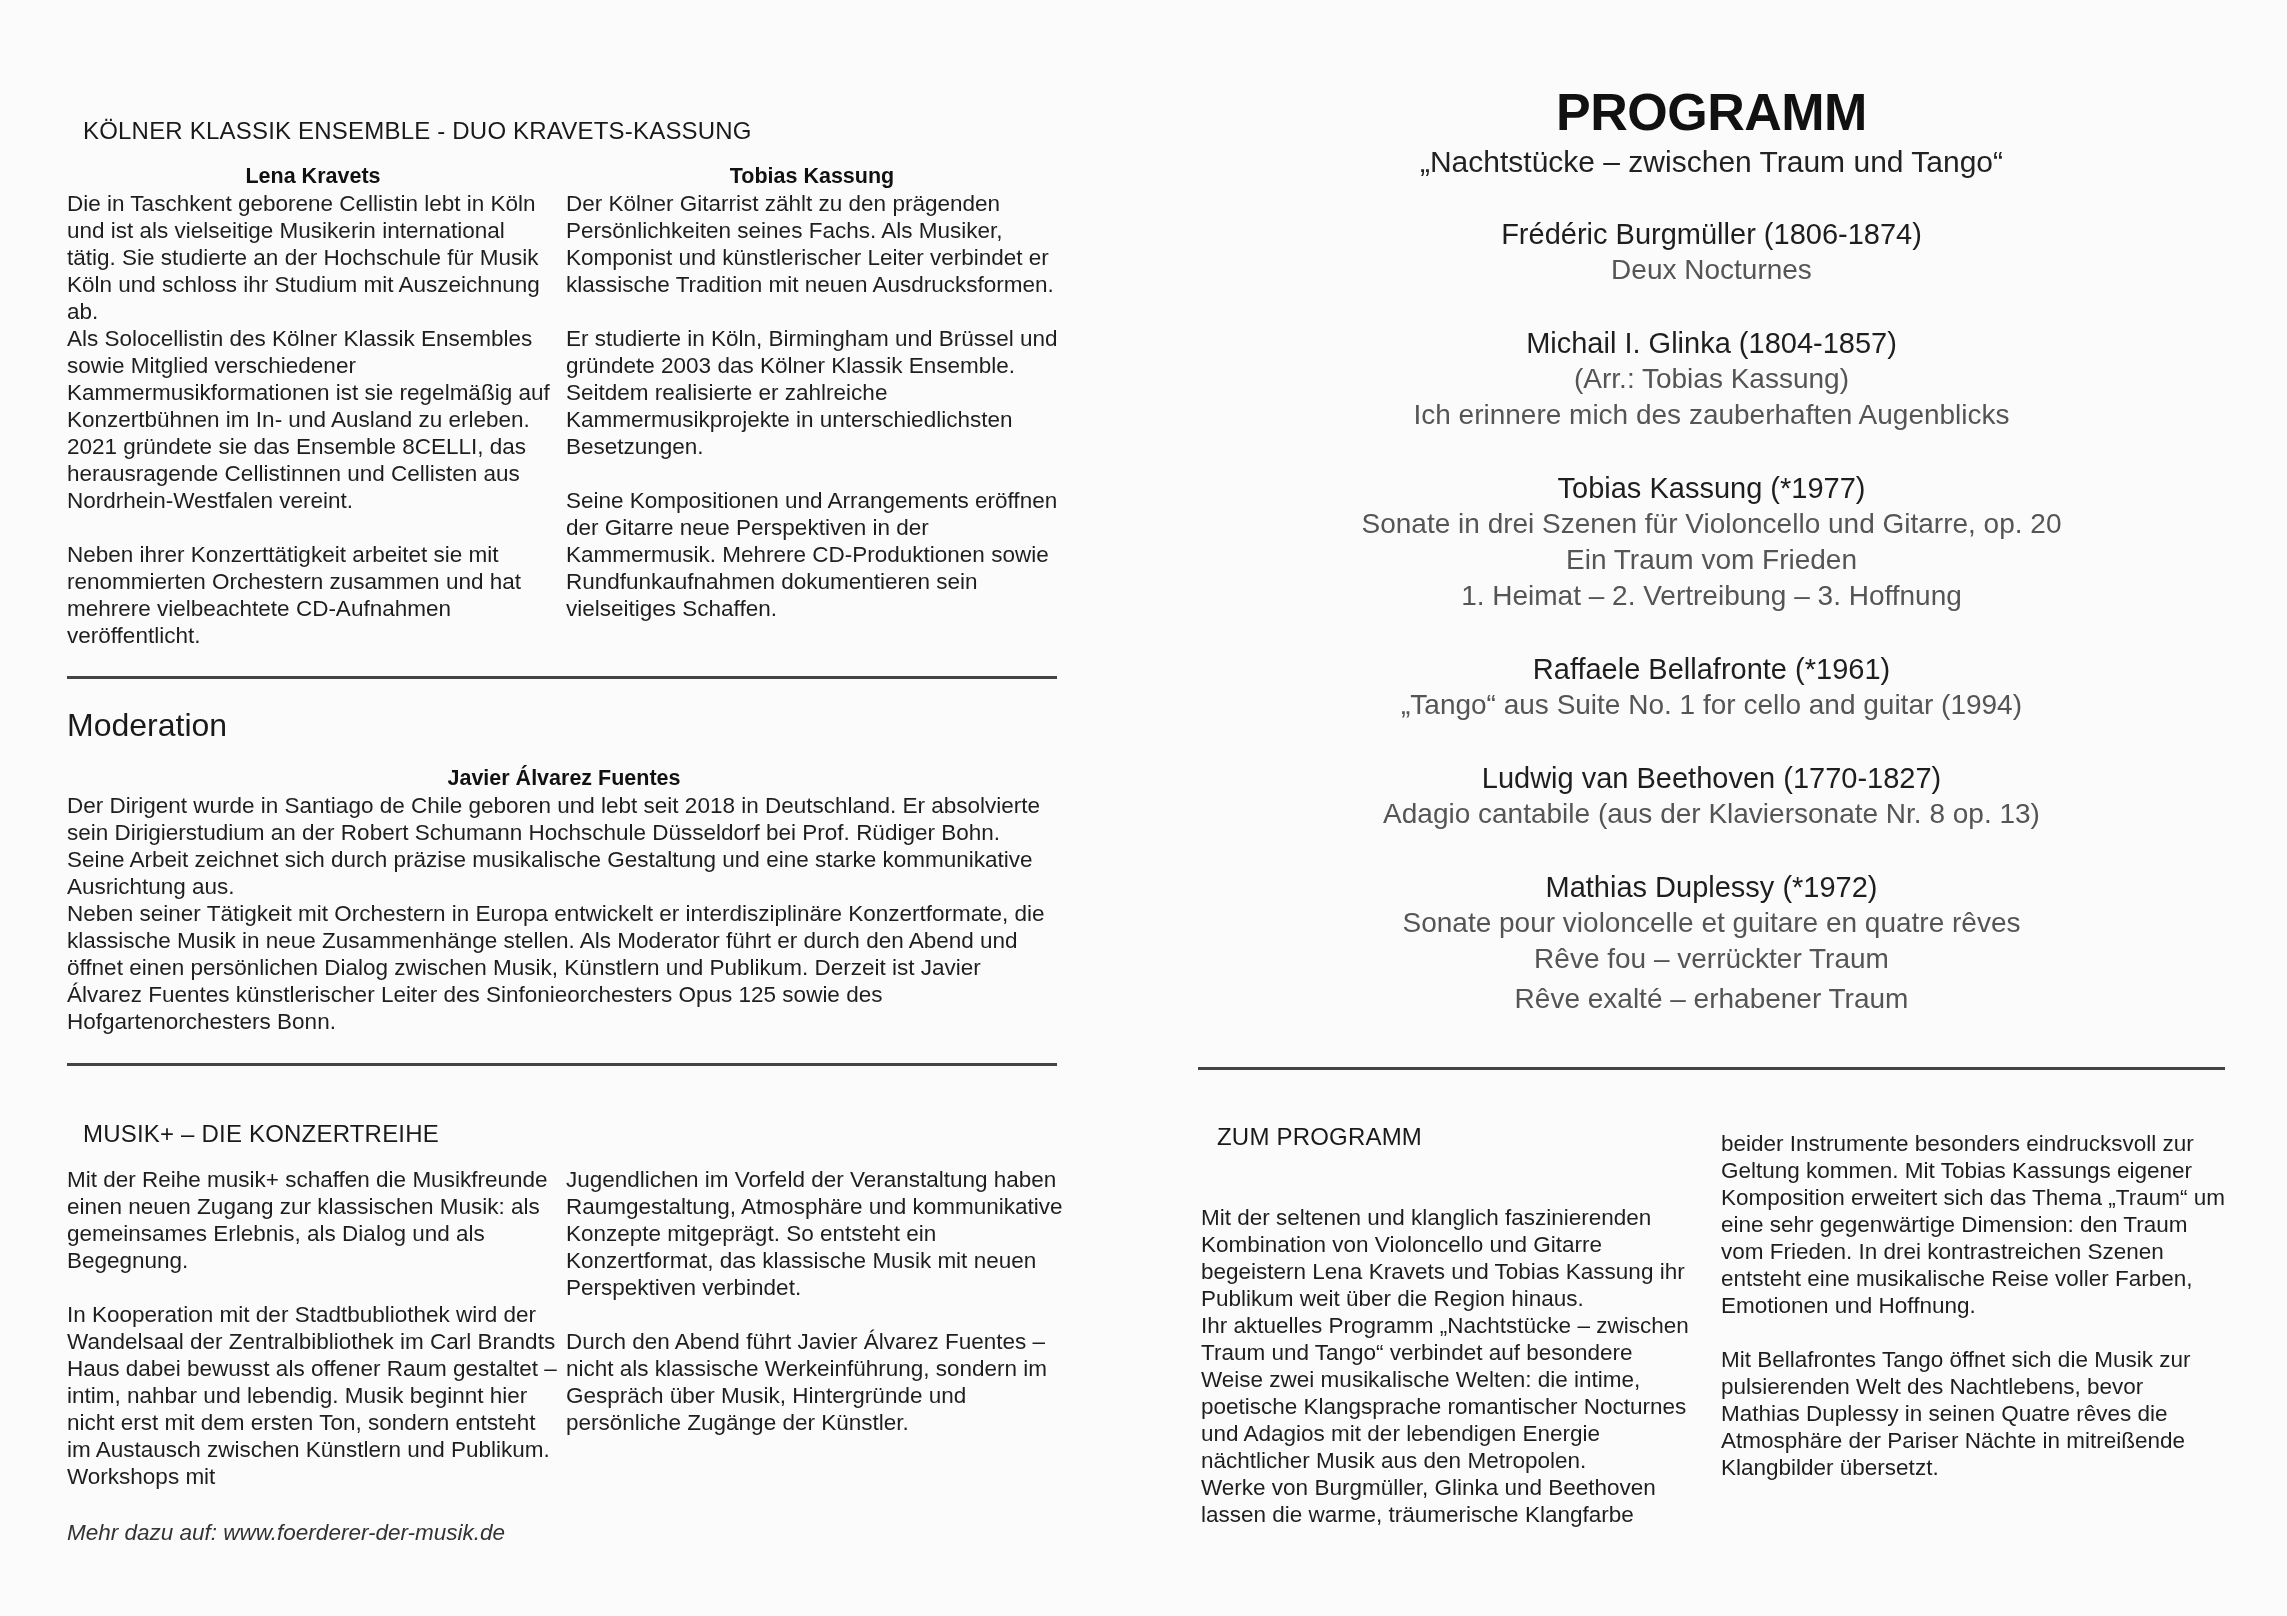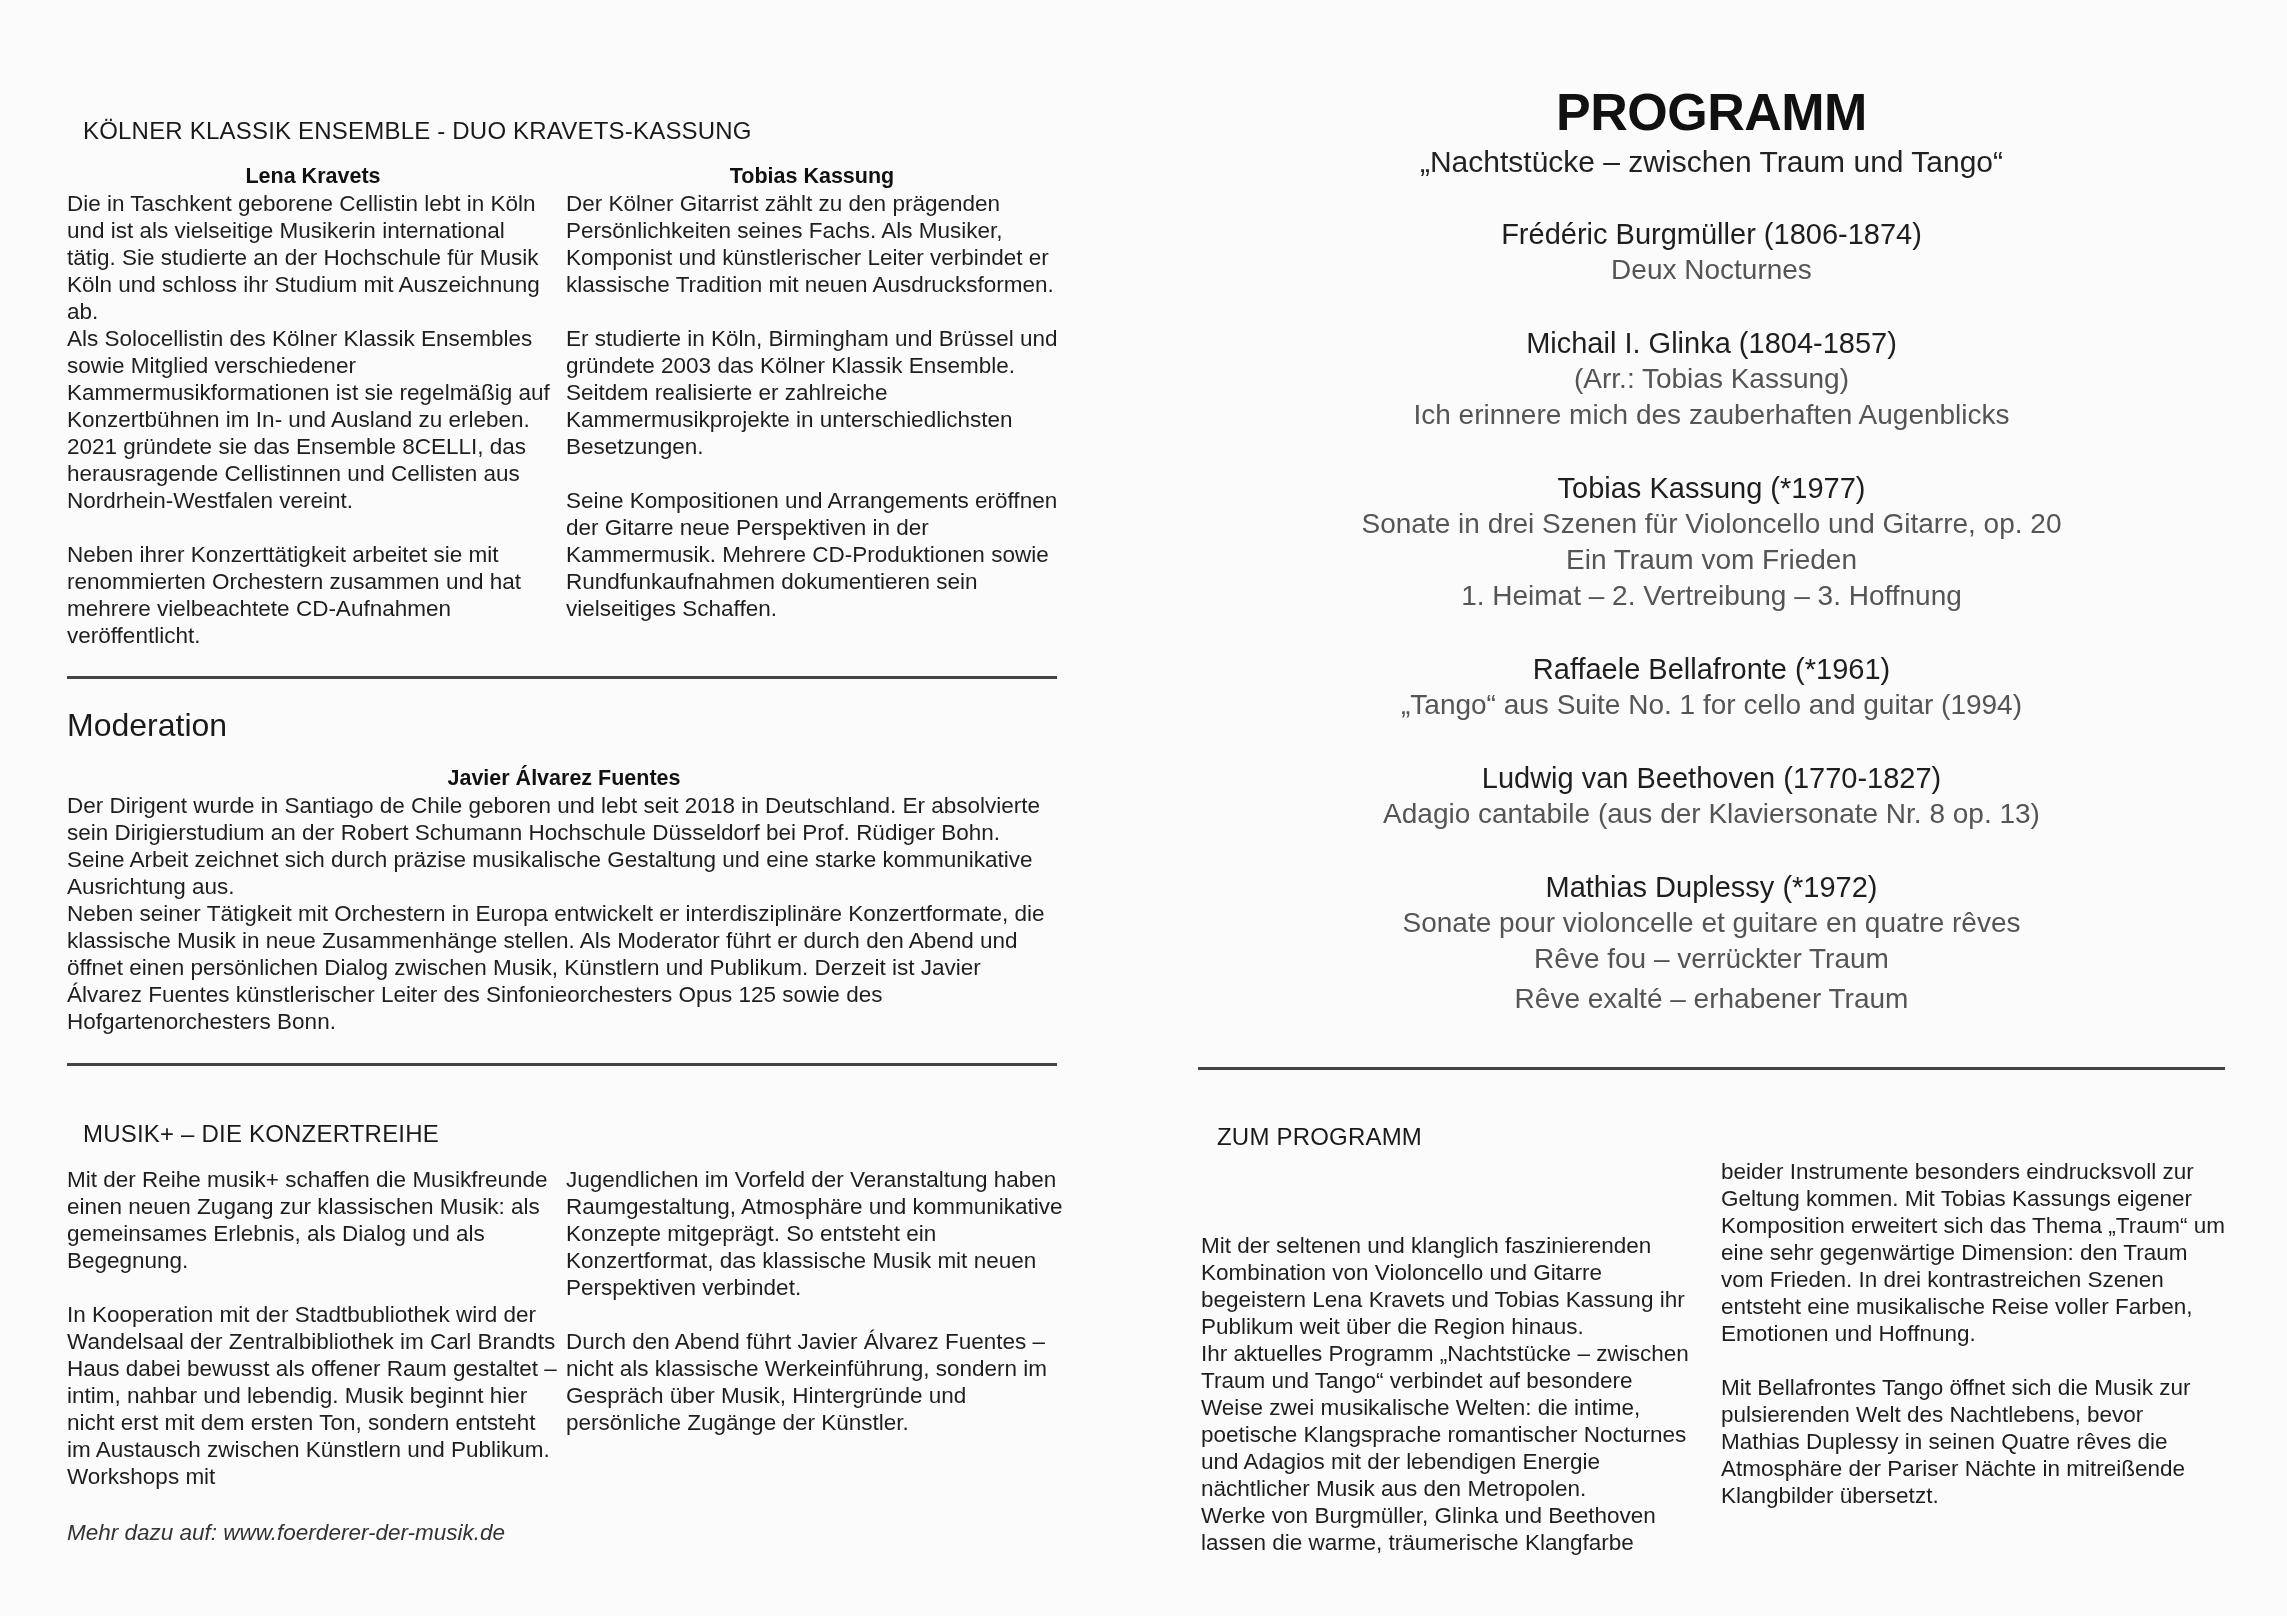--- a/index.html
+++ b/index.html
@@ -117,23 +117,23 @@
     <div class="work">Sonate pour violoncelle et guitare en quatre rêves</div>
     <div class="work">Rêve fou – verrückter Traum</div>
     <div class="work extra">Rêve exalté – erhabener Traum</div>
   </div>
 </div>
 
 <div class="divider" style="left:1198px; top:1067px; width:1027px;"></div>
 
 <h2 class="abs h-caps" style="left:1201px; top:1107px;">ZUM PROGRAMM</h2>
 
-<div class="abs body-text" style="left:1201px; top:1232px; width:497px; hyphens:auto;" lang="de">
+<div class="abs body-text" style="left:1201px; top:1204px; width:497px; hyphens:auto;" lang="de">
   <p>Mit der seltenen und klanglich faszinierenden Kombination von Violoncello und Gitarre begeistern Lena Kravets und Tobias Kassung ihr Publikum weit über die Region hinaus.</p>
   <p class="tight">Ihr aktuelles Programm „Nachtstücke – zwischen Traum und Tango“ verbindet auf besondere Weise zwei musikalische Welten: die intime, poetische Klangsprache romantischer Nocturnes und Adagios mit der lebendigen Energie nächtlicher Musik aus den Metropolen.</p>
   <p class="tight">Werke von Burgmüller, Glinka und Beethoven lassen die warme, träumerische Klangfarbe</p>
 </div>
 
-<div class="abs body-text" style="left:1721px; top:1158px; width:507px; hyphens:auto;" lang="de">
+<div class="abs body-text" style="left:1721px; top:1130px; width:507px; hyphens:auto;" lang="de">
   <p>beider Instrumente besonders eindrucksvoll zur Geltung kommen. Mit Tobias Kassungs eigener Komposition erweitert sich das Thema „Traum“ um eine sehr gegenwärtige Dimension: den Traum vom Frieden. In drei kontrastreichen Szenen entsteht eine musikalische Reise voller Farben, Emotionen und Hoffnung.</p>
   <p>Mit Bellafrontes Tango öffnet sich die Musik zur pulsierenden Welt des Nachtlebens, bevor Mathias Duplessy in seinen Quatre rêves die Atmosphäre der Pariser Nächte in mitreißende Klangbilder übersetzt.</p>
 </div>
 
 
 </body></html>

